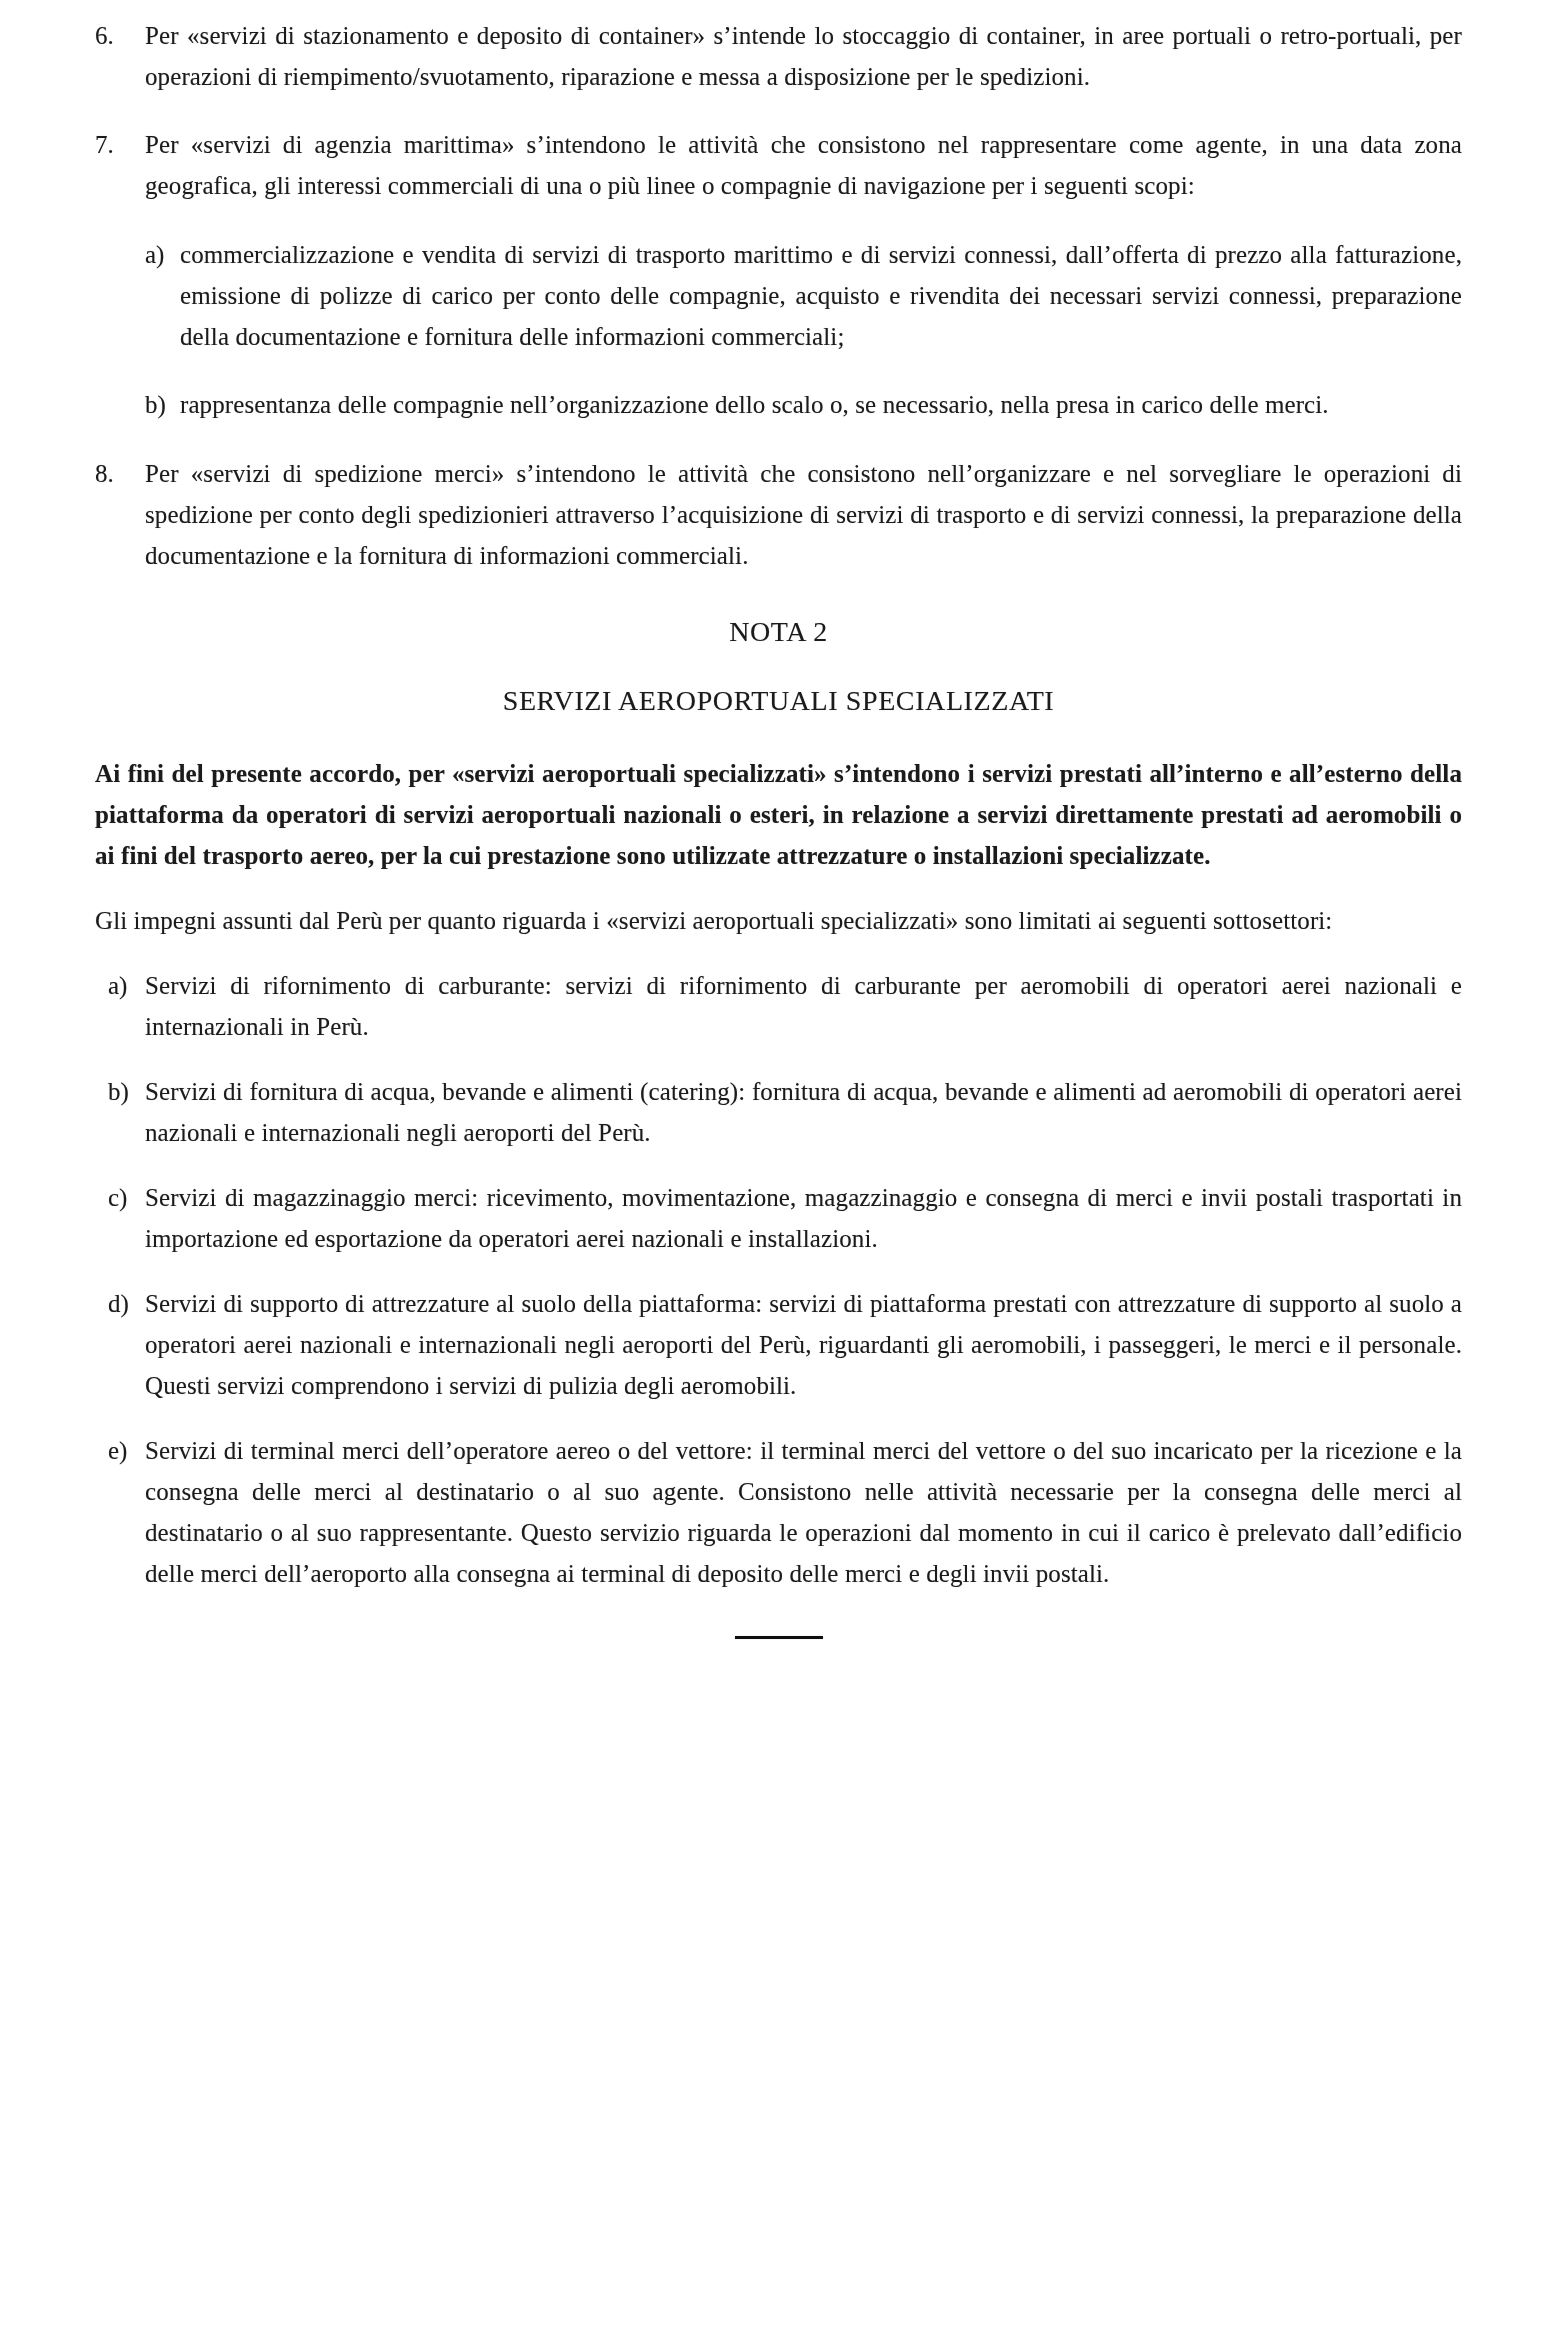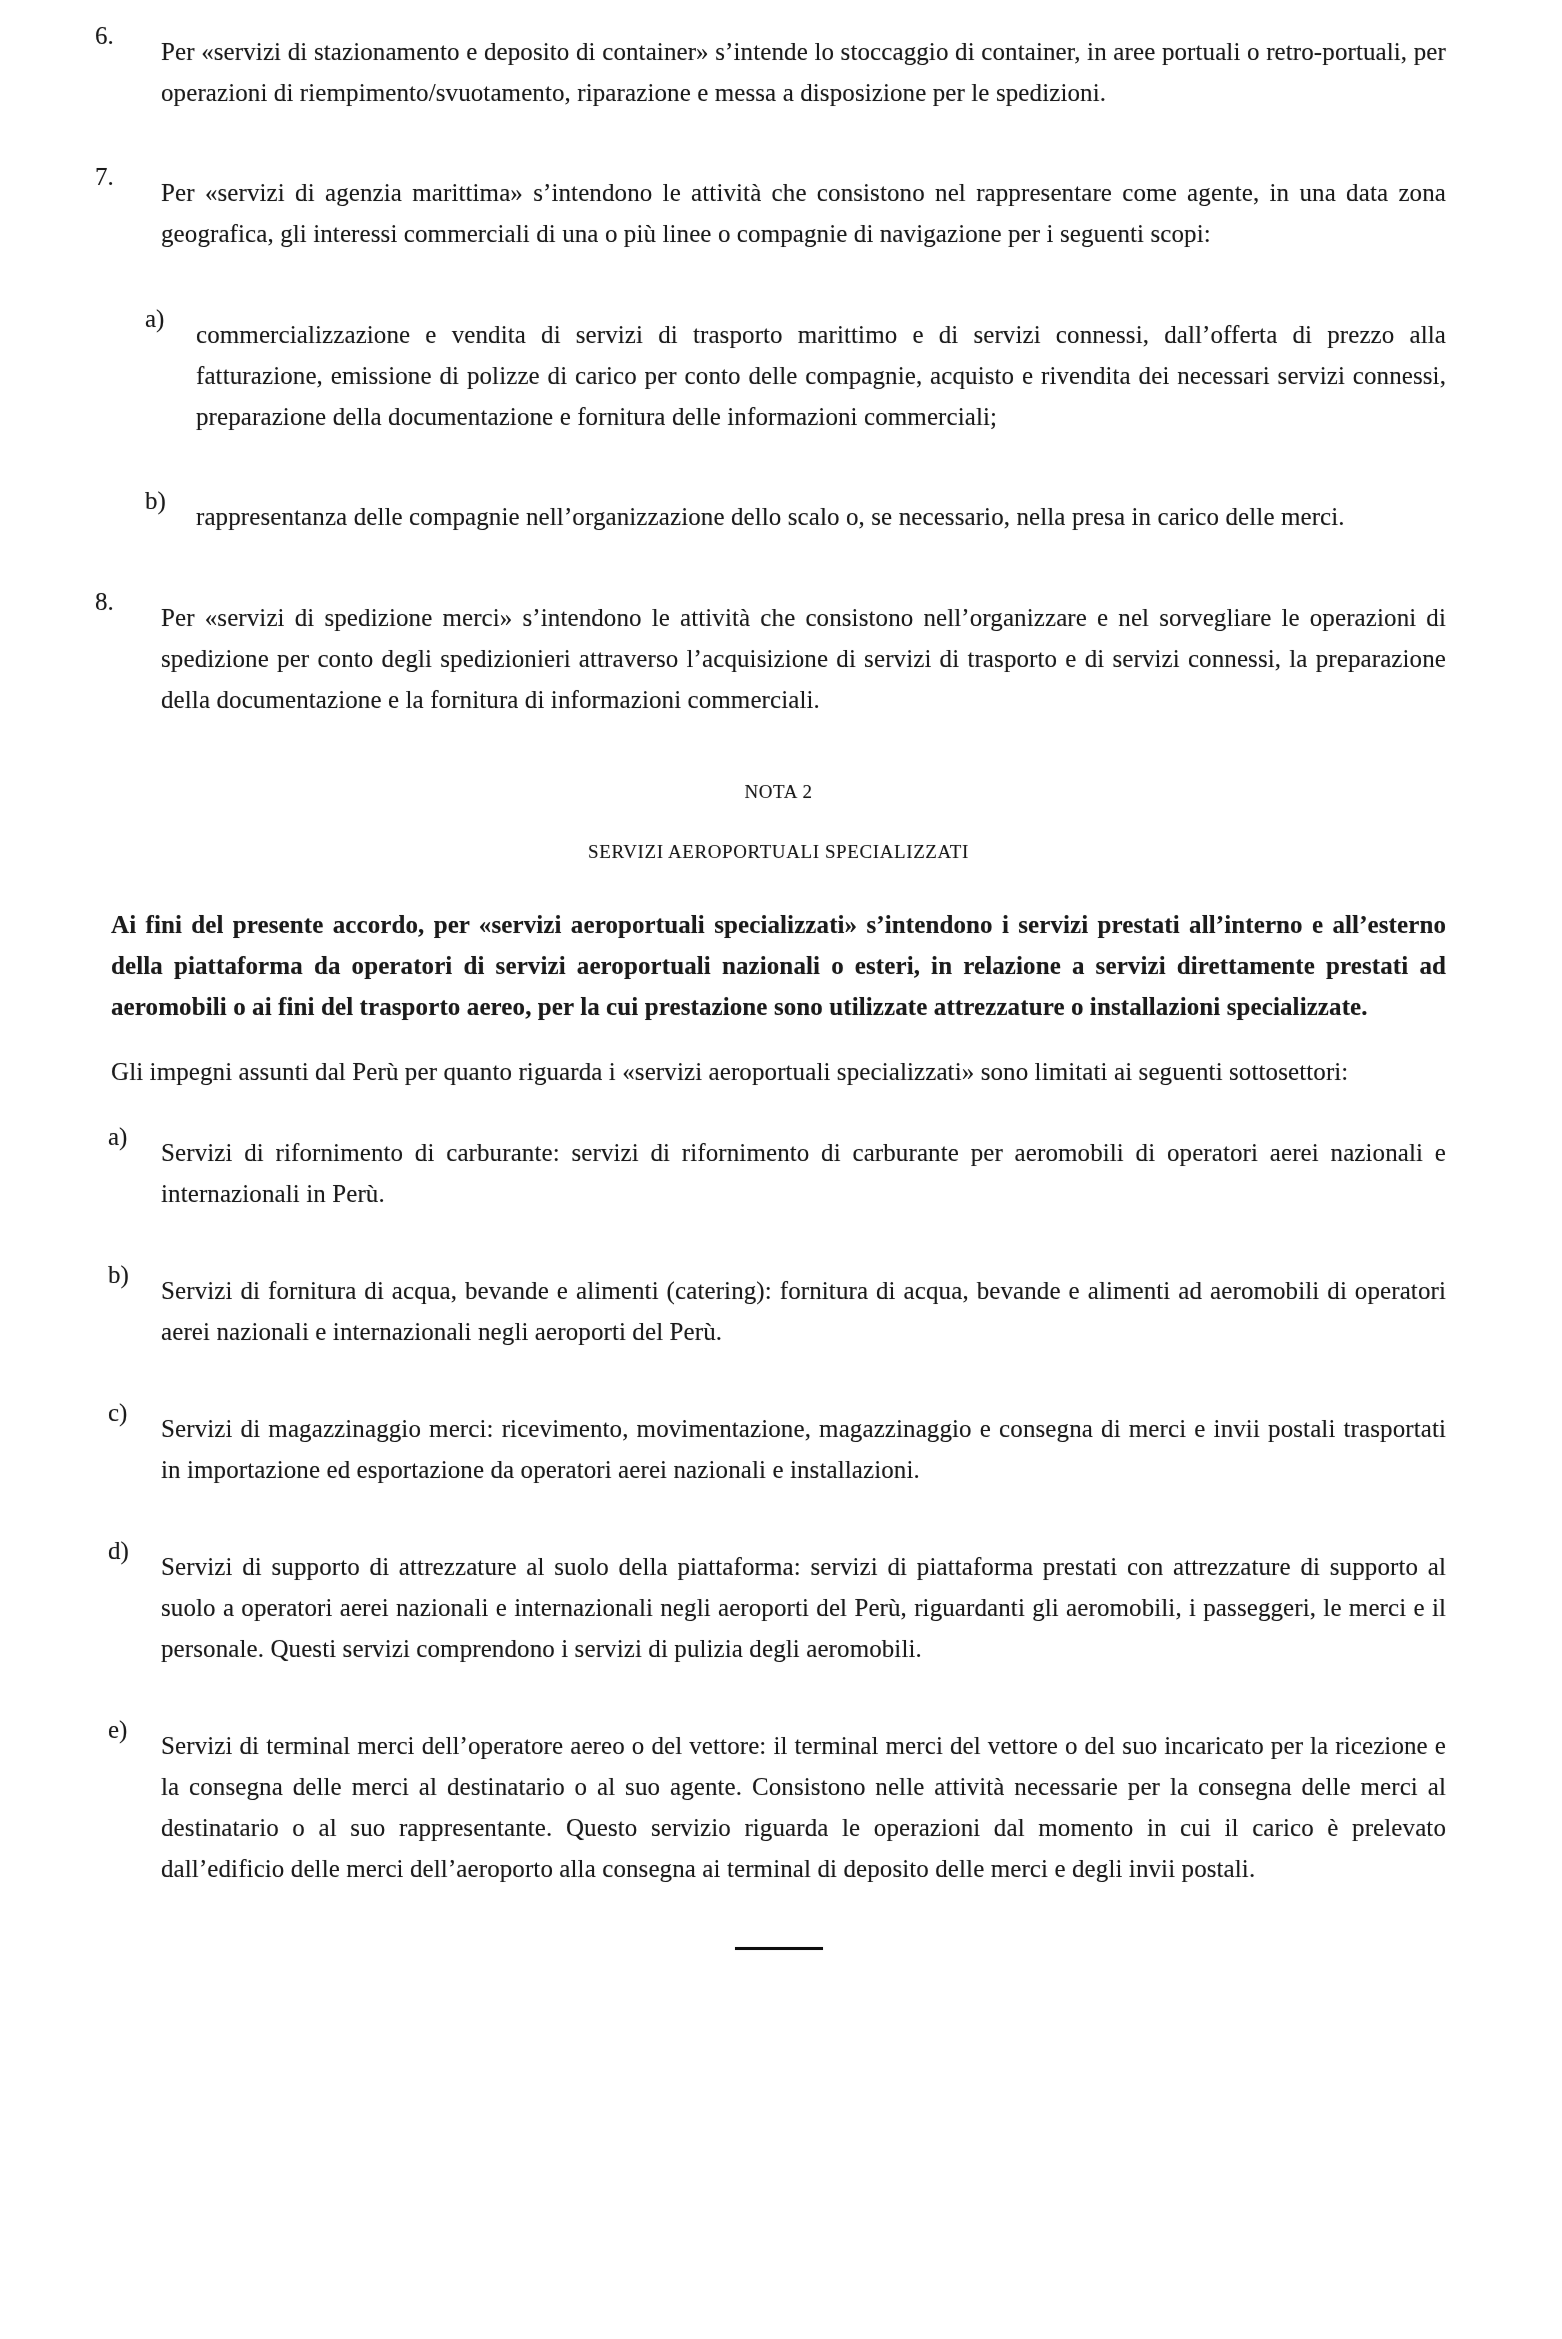--- a/index.html
+++ b/index.html
@@ -13,21 +13,21 @@
     background: #ffffff;
     font-family: "Liberation Serif", "DejaVu Serif", serif;
     color: #1b1b1b;
     overflow: hidden;
   }
 
   .doc {
     padding: 14.7px 101px 0 95px;
   }
 
-  p { margin: 16px; }
+  p { margin: 0; }
 
   .body-text {
     font-size: 25px;
     line-height: 41px;
     text-align: justify;
     text-shadow: 0 0 0.9px rgba(0,0,0,0.30);
     letter-spacing: 0.1px;
   }
 
   
@@ -52,21 +52,21 @@
   }
 
   .marker {
     font-size: 25px;
     line-height: 41px;
     text-shadow: 0 0 0.9px rgba(0,0,0,0.30);
   }
 
   .heading {
     text-align: center;
-    font-size: 19px;
+    font-size: 28px;
     line-height: 41px;
     letter-spacing: 0.6px;
     text-shadow: 0 0 0.9px rgba(0,0,0,0.30);
   }
 
   .note-title    { margin-top: 35px; margin-bottom: 9.2px; }
   .note-subtitle { margin-bottom: 32px; font-family: Liberation Serif, serif; }
 
   .para       { margin-bottom: 24px; }
   .para.intro { margin-bottom: 24px; font-weight: bold; }

